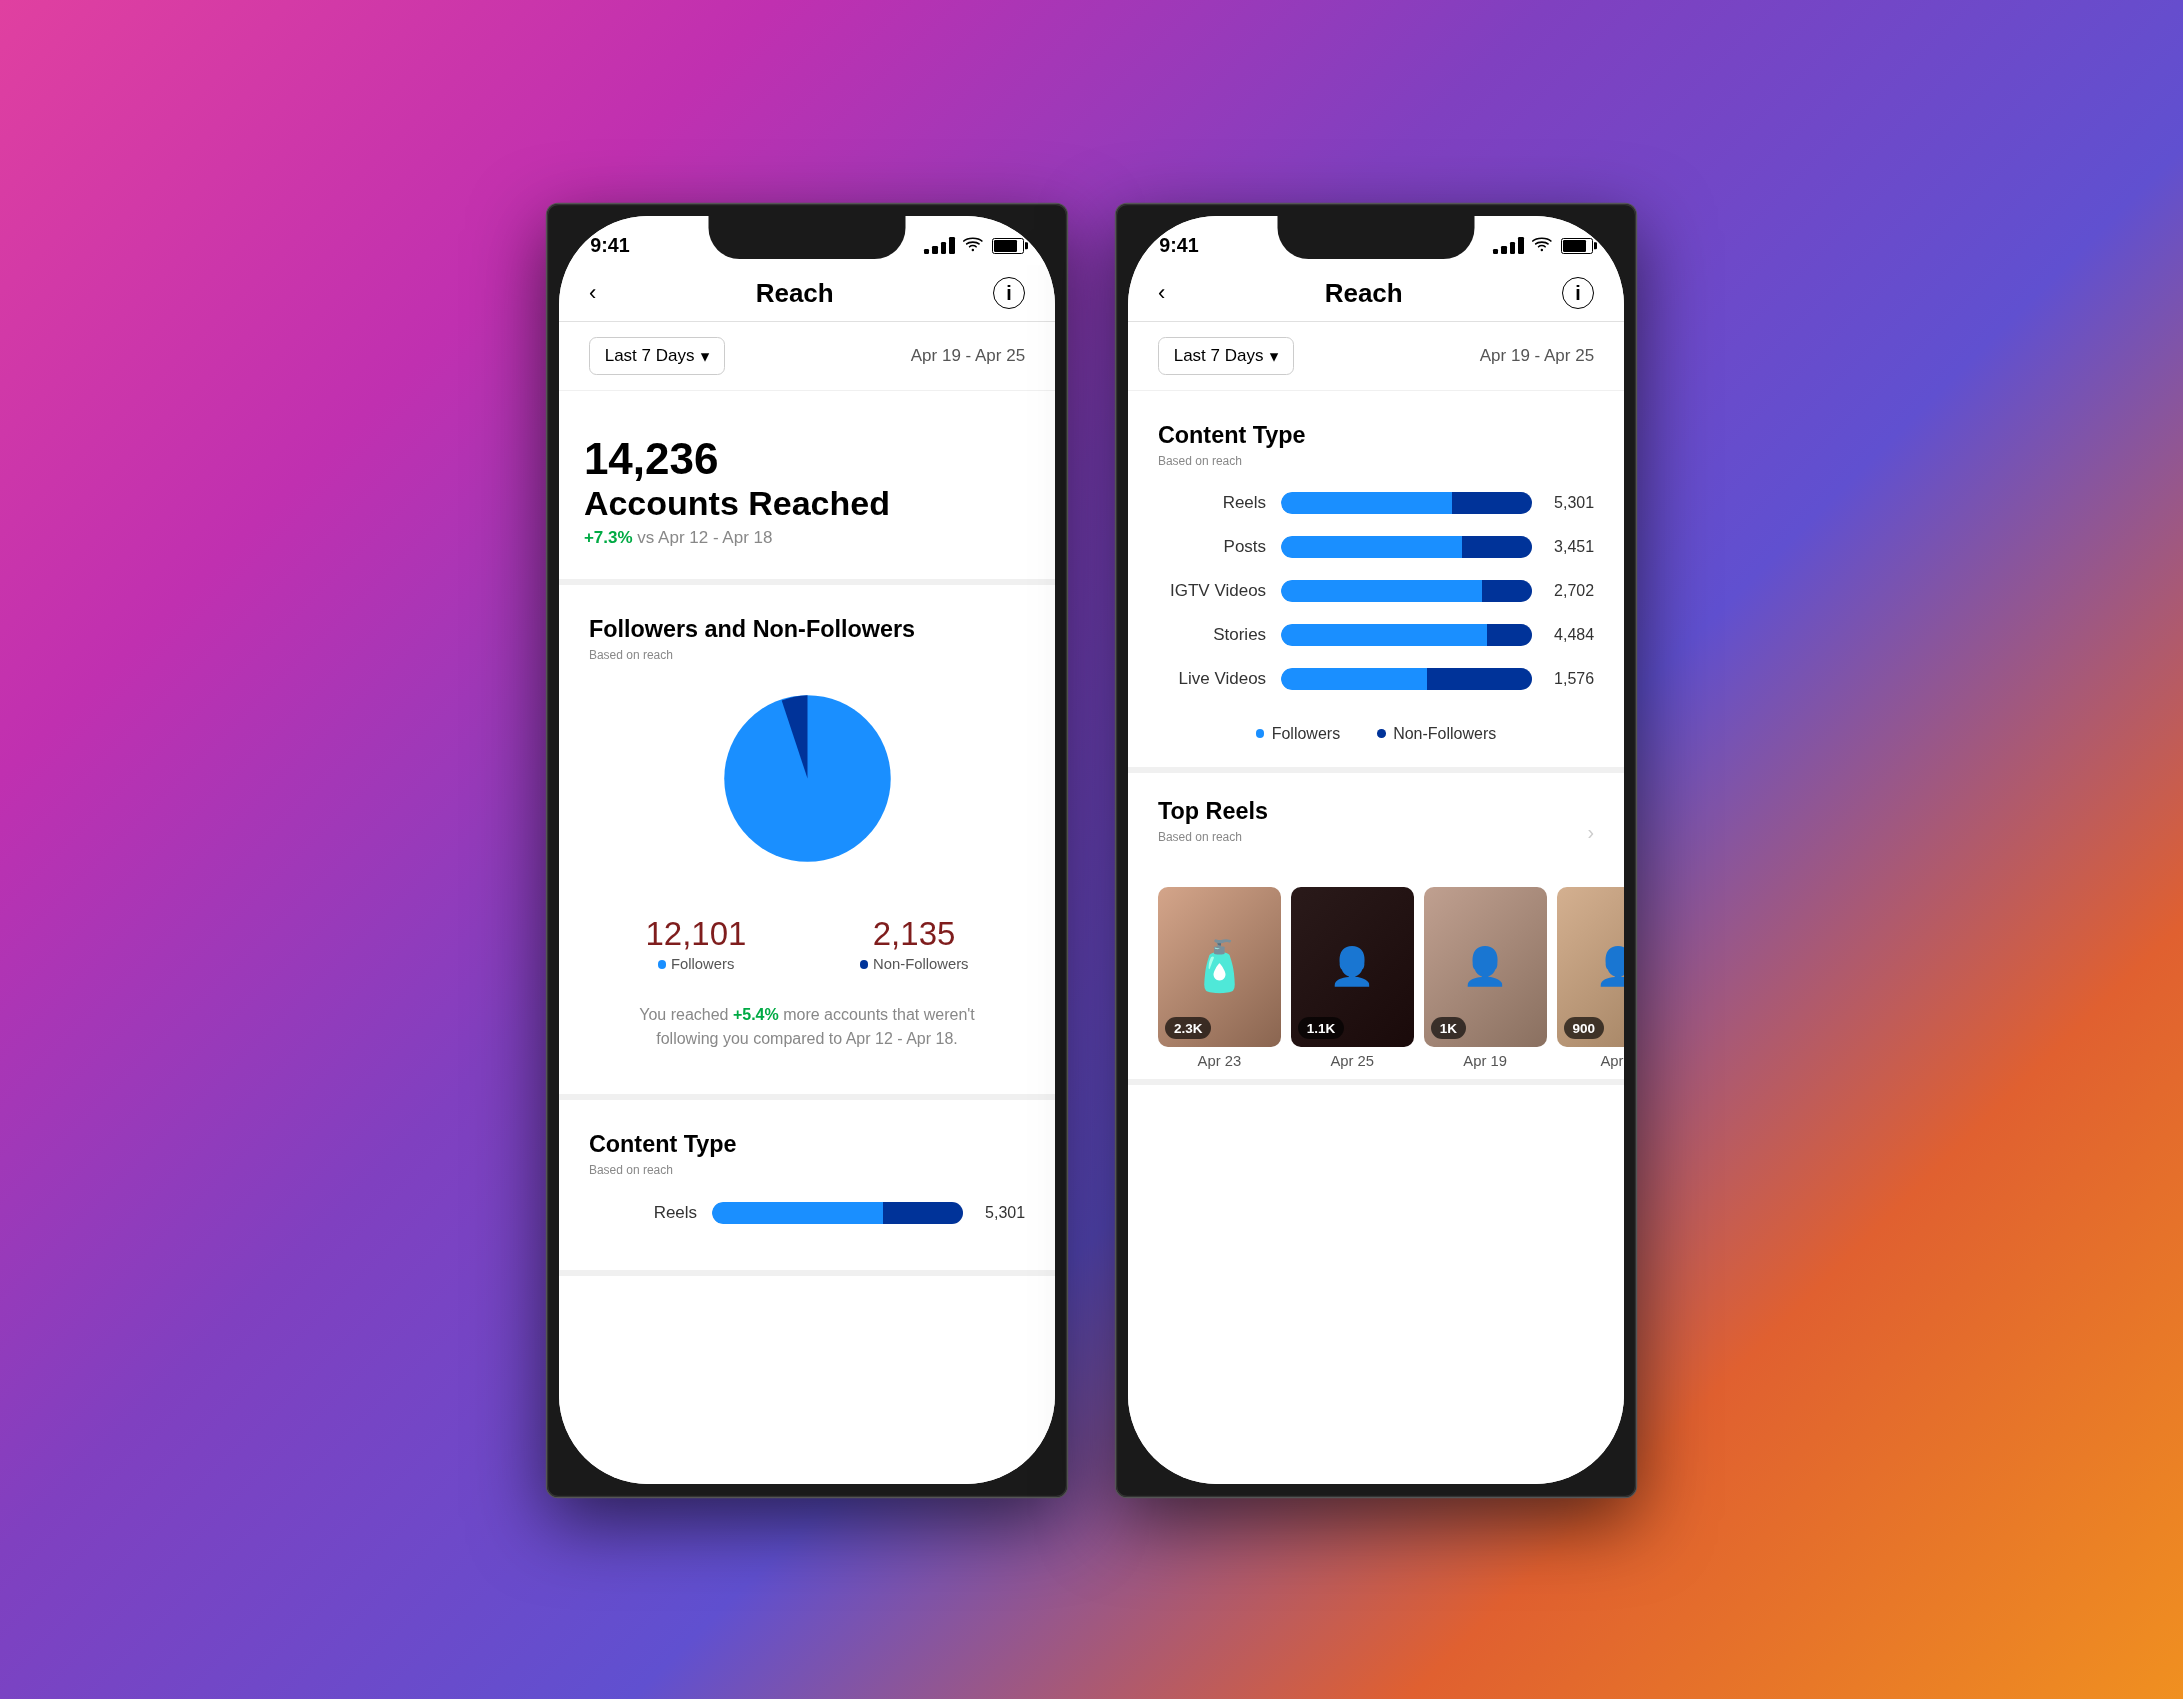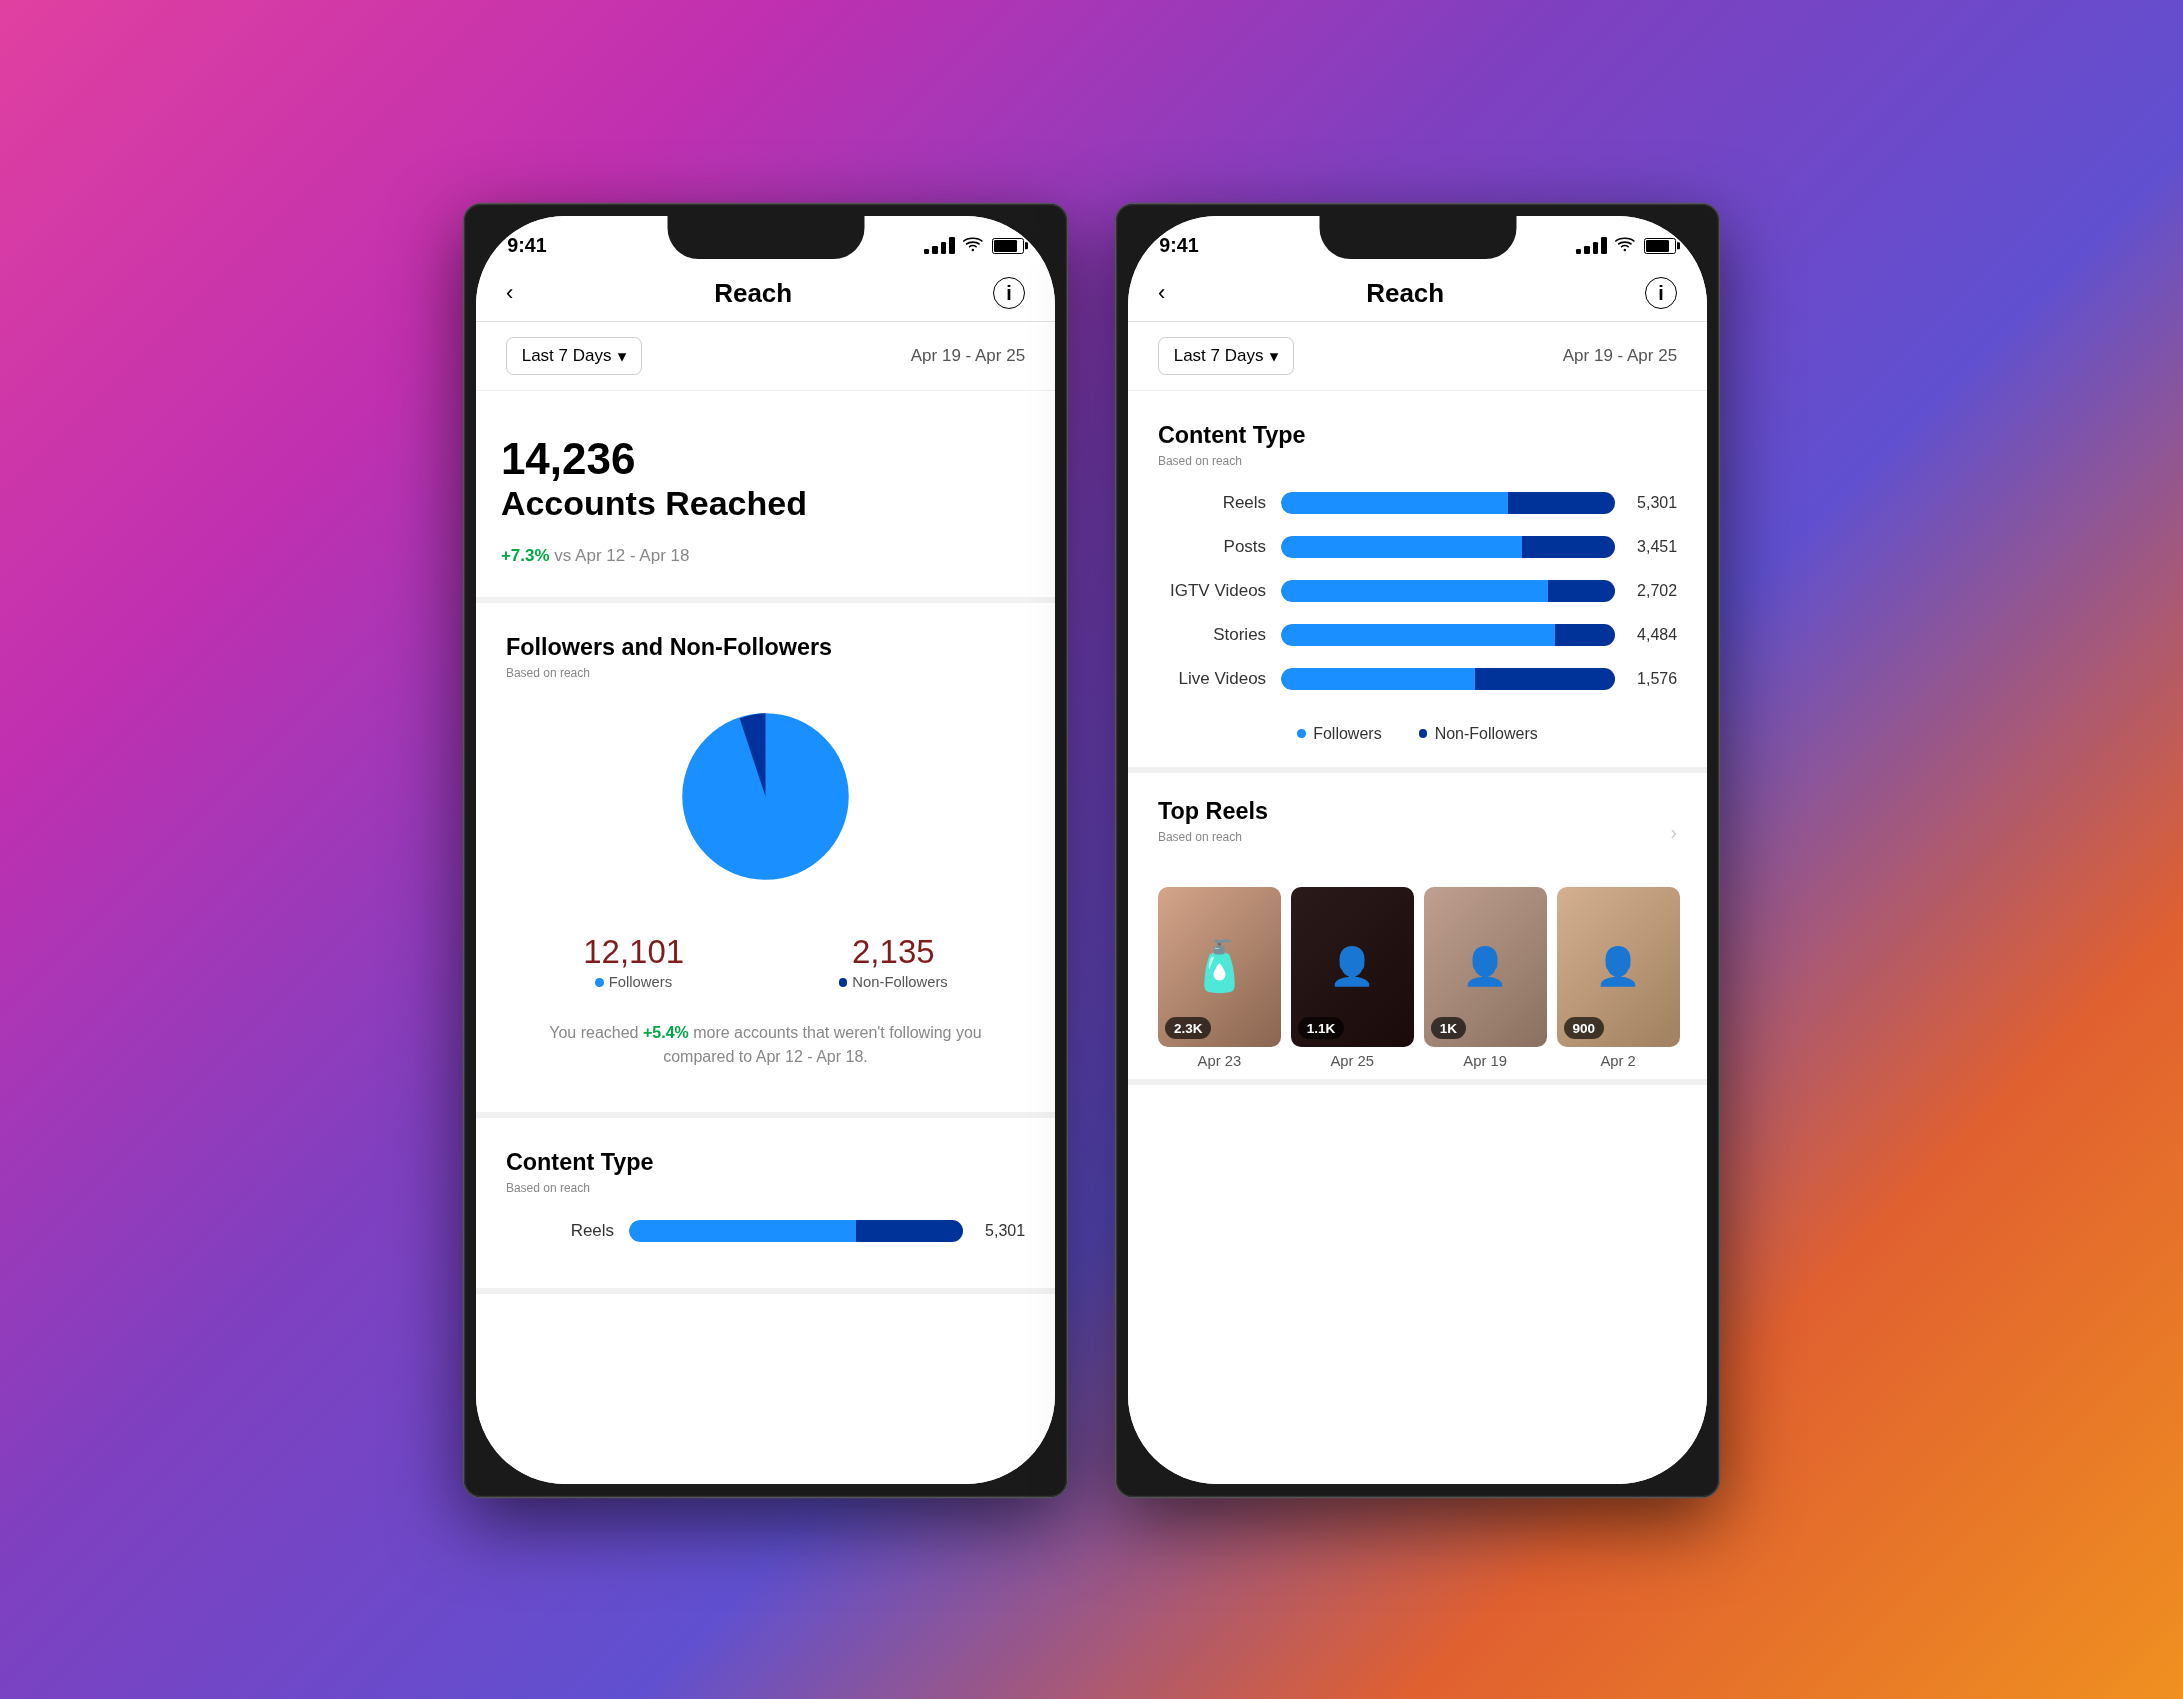--- a/index.html
+++ b/index.html
@@ -17,24 +17,24 @@
 
     .phones-container {
       display: flex;
       gap: 49px;
       align-items: center;
       justify-content: center;
     }
 
     
     .phone {
-      width: 603px;
+      width: 520px;
       height: 1293px;
       background: #1a1a1a;
-      border-radius: 17px;
+      border-radius: 11px;
       padding: 12.3px;
       box-shadow: 
         0 0 0 1.2px #555,
         0 24.6px 74px rgba(0,0,0,0.6),
         inset 0 0 0 1.2px #333;
       position: relative;
       flex-shrink: 0;
     }
 
     .phone-inner {
@@ -221,21 +221,21 @@
     .metric-label {
       font-size: 34px;
       font-weight: 700;
       color: #000;
       display: block;
     }
 
     .metric-change {
       font-size: 17px;
       color: #888;
-      margin-top: 23px;
+      margin-top: 5px;
     }
 
     .metric-change .positive {
       color: #00aa44;
       font-weight: 600;
     }
 
     
     .section {
       padding: 31px 29.6px 24.6px;

